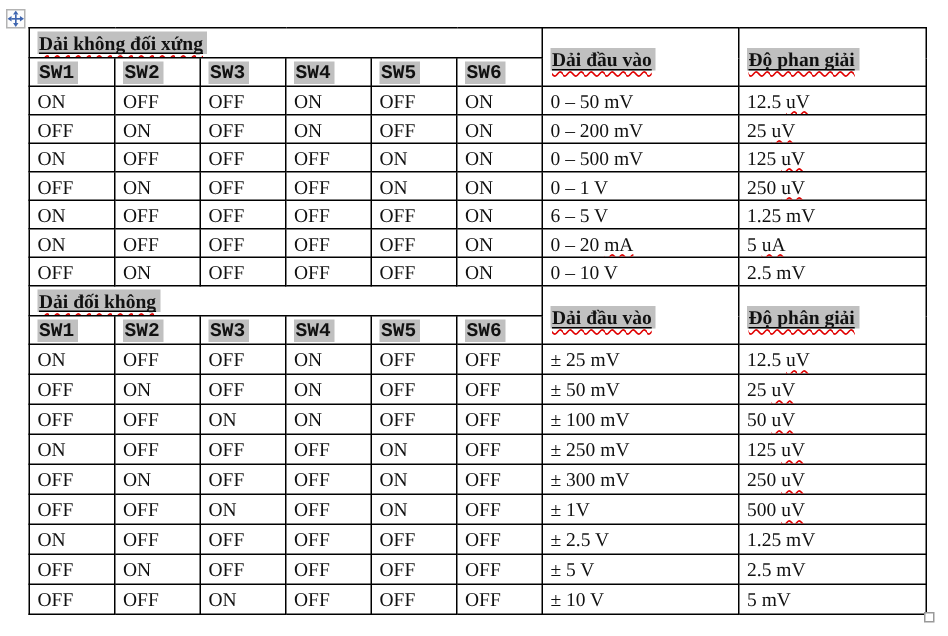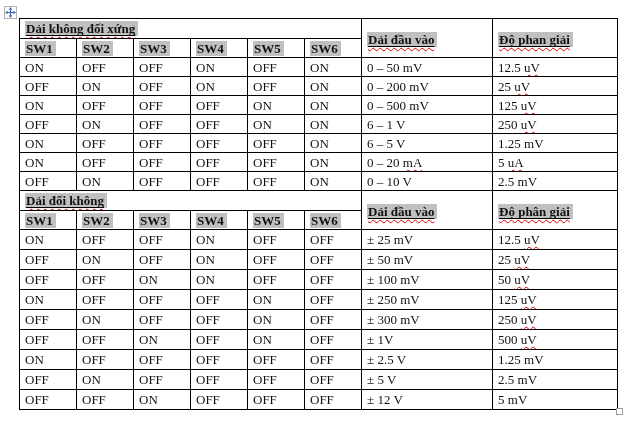--- a/index.html
+++ b/index.html
@@ -24,21 +24,21 @@
 
   table.tbl {
     position:absolute; left:19px; top:18px; width:598px;
     border-collapse:collapse; table-layout:fixed;
   }
   .tbl td {
     border:1px solid #000; padding:0 2px 0 5px; font-size:13px; line-height:17px;
     vertical-align:middle; white-space:nowrap; overflow:hidden;
   }
   tr.title-row { height:20px; }
-  tr.sw-row    { height:19px; }
+  tr.sw-row    { height:19px;font-family:Liberation Mono, monospace; }
   tbody[data-rows="0"] tr { height:19px; }
   tbody[data-rows="1"] tr { height:20px; }
 
   td.vtop { vertical-align:top; padding-top:12px;font-family:Liberation Serif, serif; }
 
   .b  { font-weight:bold; }
   .hl { background:#c0c0c0; padding:0 3px 0 1px; }
   .u  {
     text-decoration-line:underline; text-decoration-thickness:1px;
     text-underline-offset:2px; text-decoration-color:#000;
@@ -132,21 +132,21 @@
           <td>0 – 500 mV</td>
           <td>125 <span class="sp tok">uV</span></td>
         </tr>
         <tr>
           <td>OFF</td>
           <td>ON</td>
           <td>OFF</td>
           <td>OFF</td>
           <td>ON</td>
           <td>ON</td>
-          <td>6 – 1 V</td>
+          <td>0 – 1 V</td>
           <td>250 <span class="sp tok">uV</span></td>
         </tr>
         <tr>
           <td>ON</td>
           <td>OFF</td>
           <td>OFF</td>
           <td>OFF</td>
           <td>OFF</td>
           <td>ON</td>
           <td>6 – 5 V</td>
@@ -276,20 +276,20 @@
           <td>± 5 V</td>
           <td>2.5 mV</td>
         </tr>
         <tr>
           <td>OFF</td>
           <td>OFF</td>
           <td>ON</td>
           <td>OFF</td>
           <td>OFF</td>
           <td>OFF</td>
-          <td>± 12 V</td>
+          <td>± 10 V</td>
           <td>5 mV</td>
         </tr>
       </tbody>
   </table>
 
   <div class="resize-handle"></div>
 </div>
 
 </body></html>

